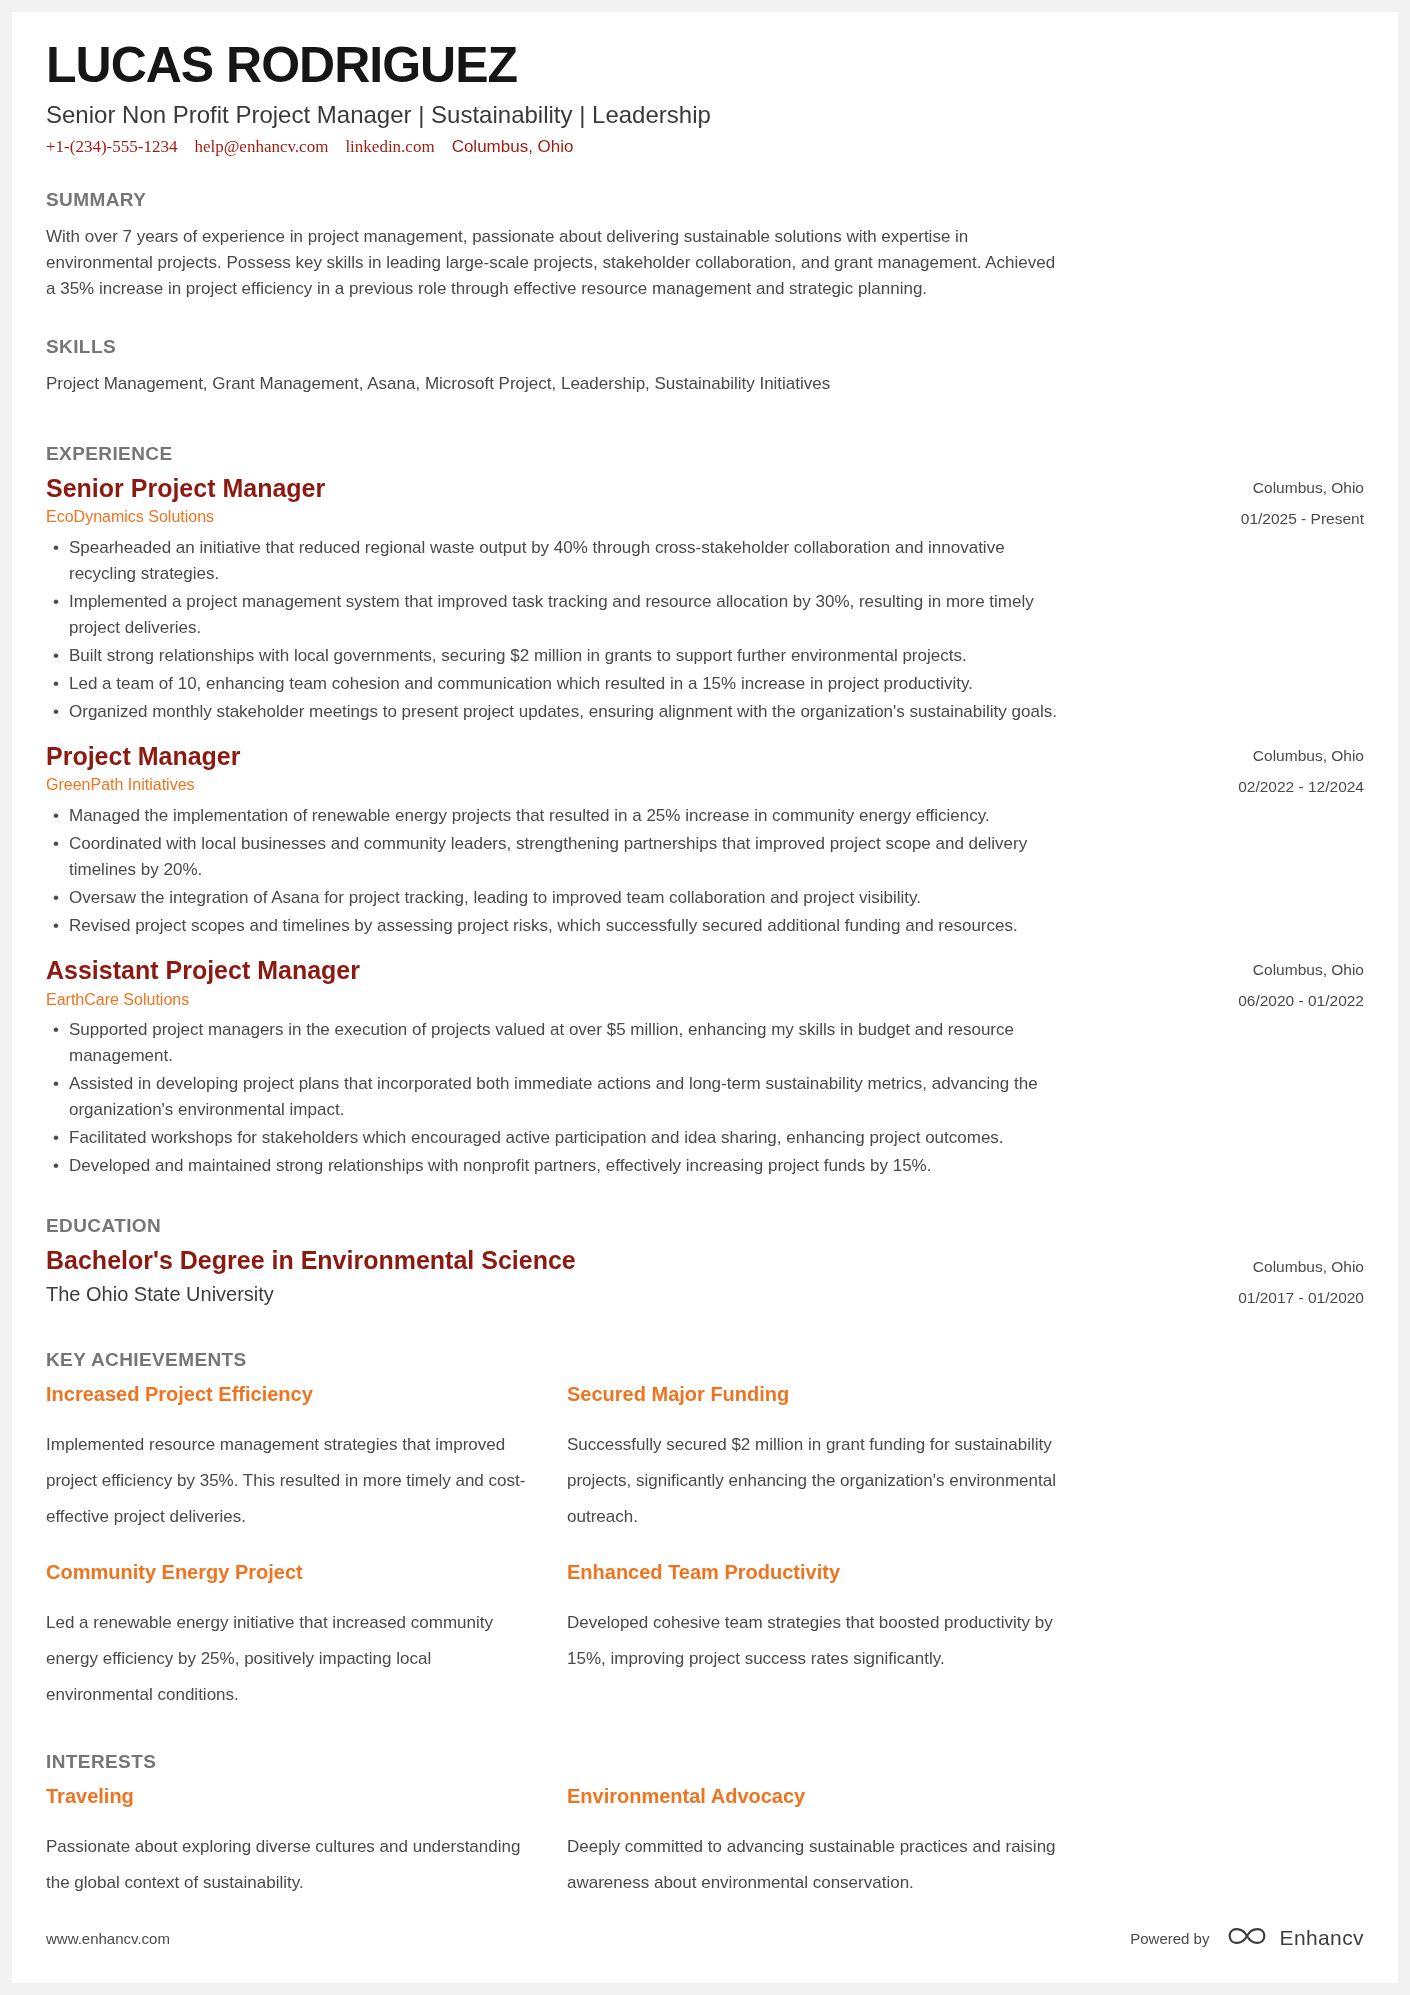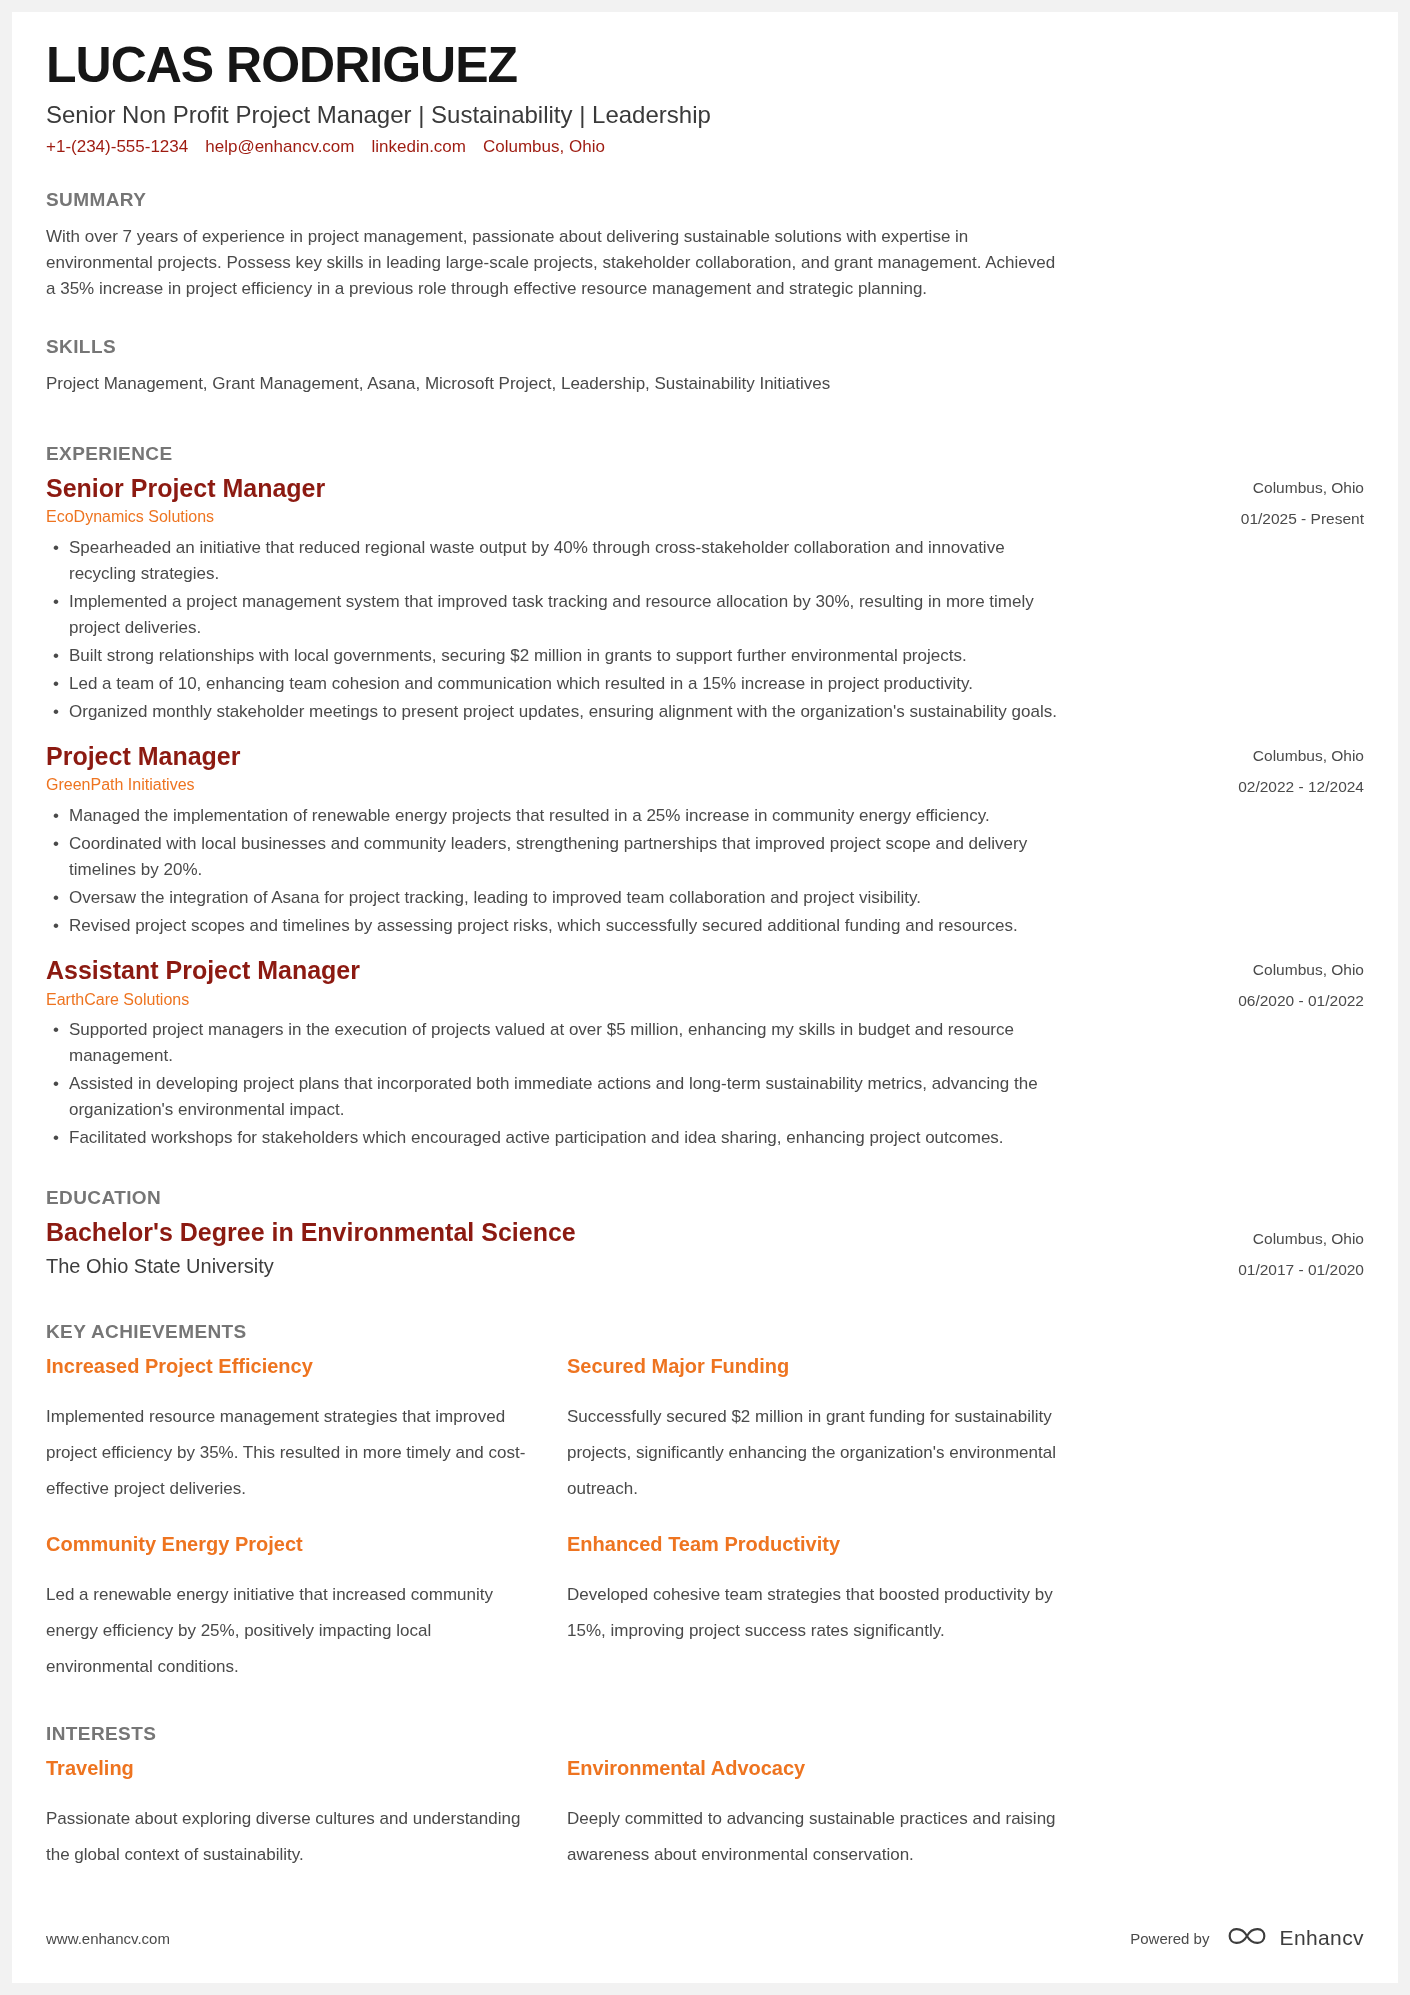--- a/index.html
+++ b/index.html
@@ -32,21 +32,21 @@
     line-height: 1.3;
   }
   .contact-row {
     margin-top: 7px;
     display: flex;
     gap: 17px;
     font-size: 17px;
     color: #9e1b10;
     font-weight: 500;
   }
-  .contact-row .link { cursor: pointer; }
+  .contact-row .link { cursor: pointer; font-family: Liberation Serif, serif; }
 
   
   .section-heading {
     font-size: 19px;
     font-weight: 700;
     letter-spacing: 0.4px;
     color: #767676;
   }
   .mt-summary   { margin-top: 32px; }
   .mt-skills    { margin-top: 34px; }
@@ -241,20 +241,21 @@
       </div>
       <div class="entry-meta">
         <div>Columbus, Ohio</div>
         <div class="meta-dates">06/2020 - 01/2022</div>
       </div>
     </div>
     <ul class="bullets">
       <li>Supported project managers in the execution of projects valued at over $5 million, enhancing my skills in budget and resource management.</li>
       <li>Assisted in developing project plans that incorporated both immediate actions and long-term sustainability metrics, advancing the organization's environmental impact.</li>
       <li>Facilitated workshops for stakeholders which encouraged active participation and idea sharing, enhancing project outcomes.</li>
+      <li>Developed and maintained strong relationships with nonprofit partners, effectively increasing project funds by 15%.</li>
     </ul>
   </div>
 
   <div class="section-heading mt-edu">EDUCATION</div>
   <div class="entry-head first">
     <div>
       <div class="job-title">Bachelor's Degree in Environmental Science</div>
       <div class="school-name">The Ohio State University</div>
     </div>
     <div class="entry-meta">

